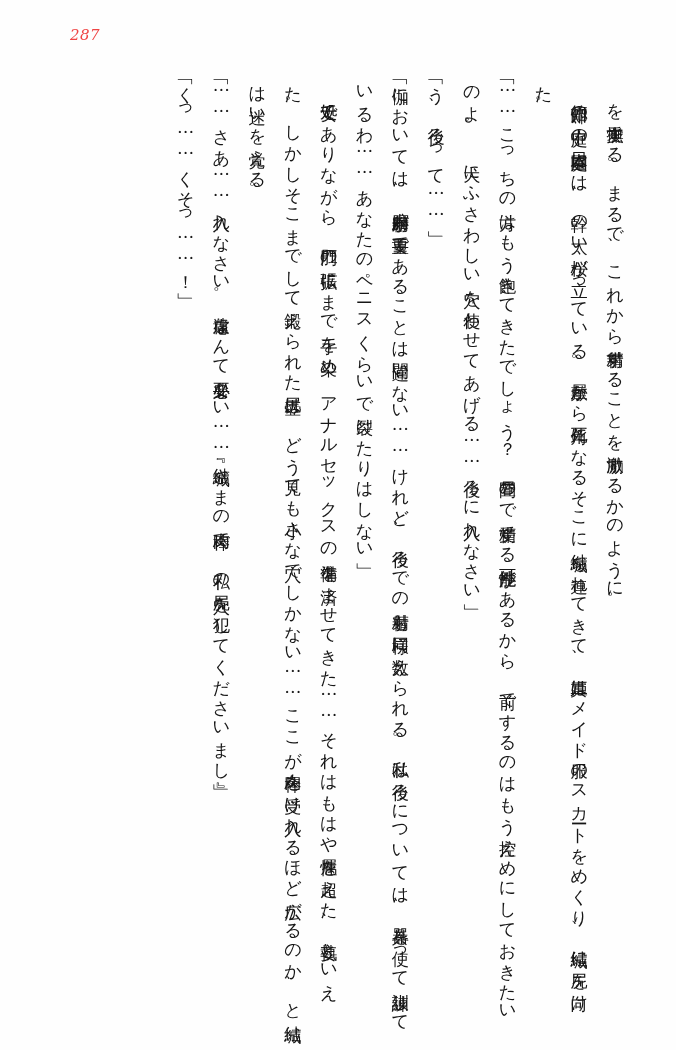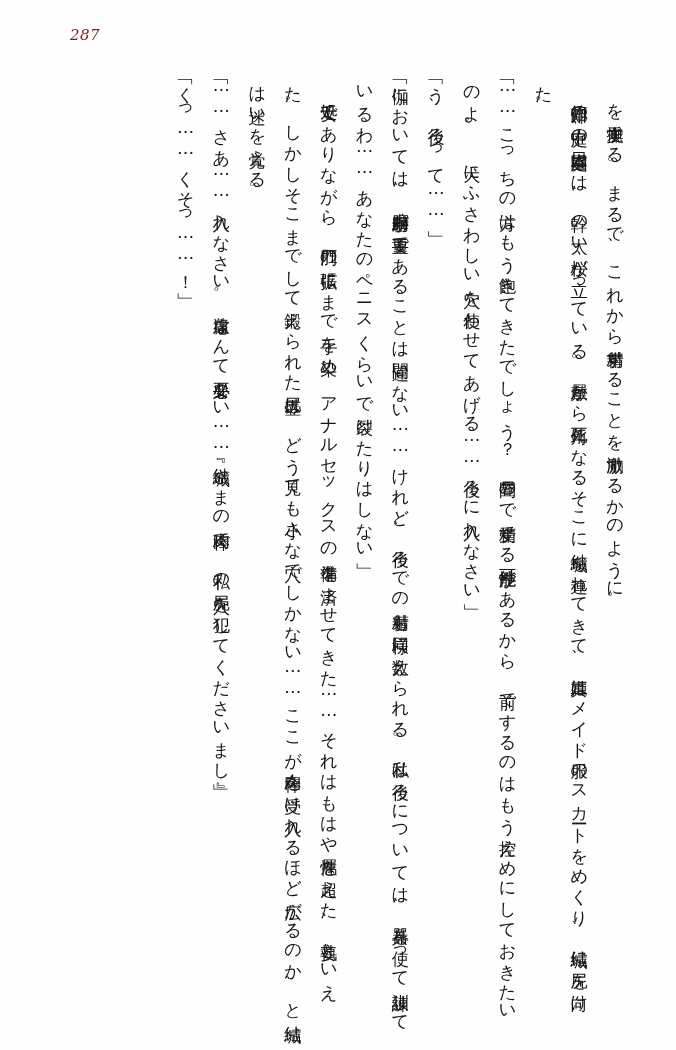--- a/index.html
+++ b/index.html
@@ -27,21 +27,21 @@
 
   
   #page-number {
     position: absolute;
     left: 70px;
     top: 26px;
     font-family: "DejaVu Serif", "Liberation Serif", serif;
     font-style: italic;
     font-size: 15px;
     letter-spacing: 0.5px;
-    color: #7f1d1d;
+    color: #ef4444;
   }
 
   
   #text-block {
     position: absolute;
     right: 44px;
     top: 74px;
     width: 560px;
     height: 950px;
     writing-mode: vertical-rl;

